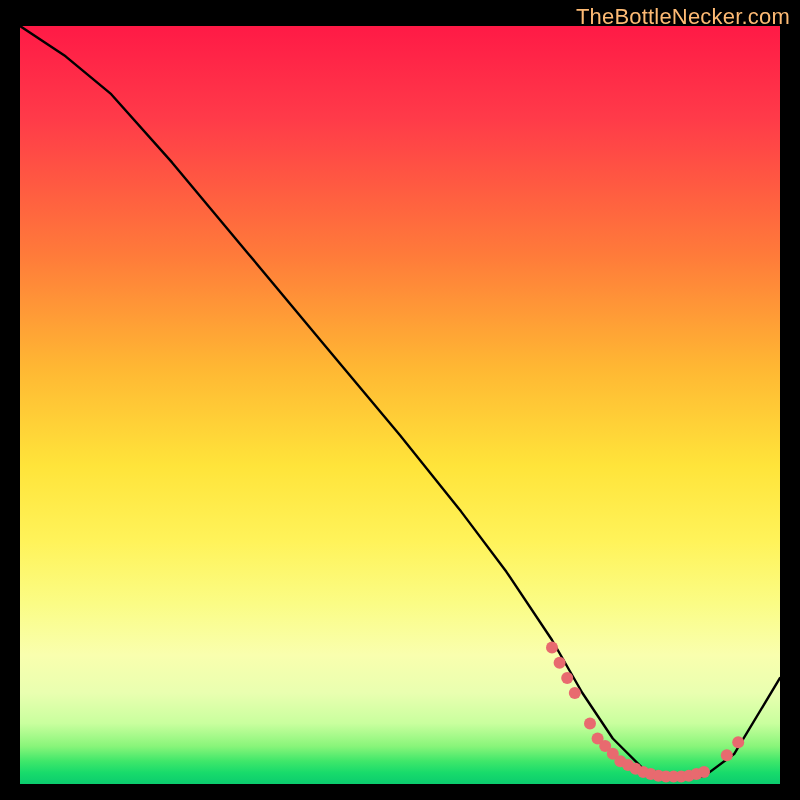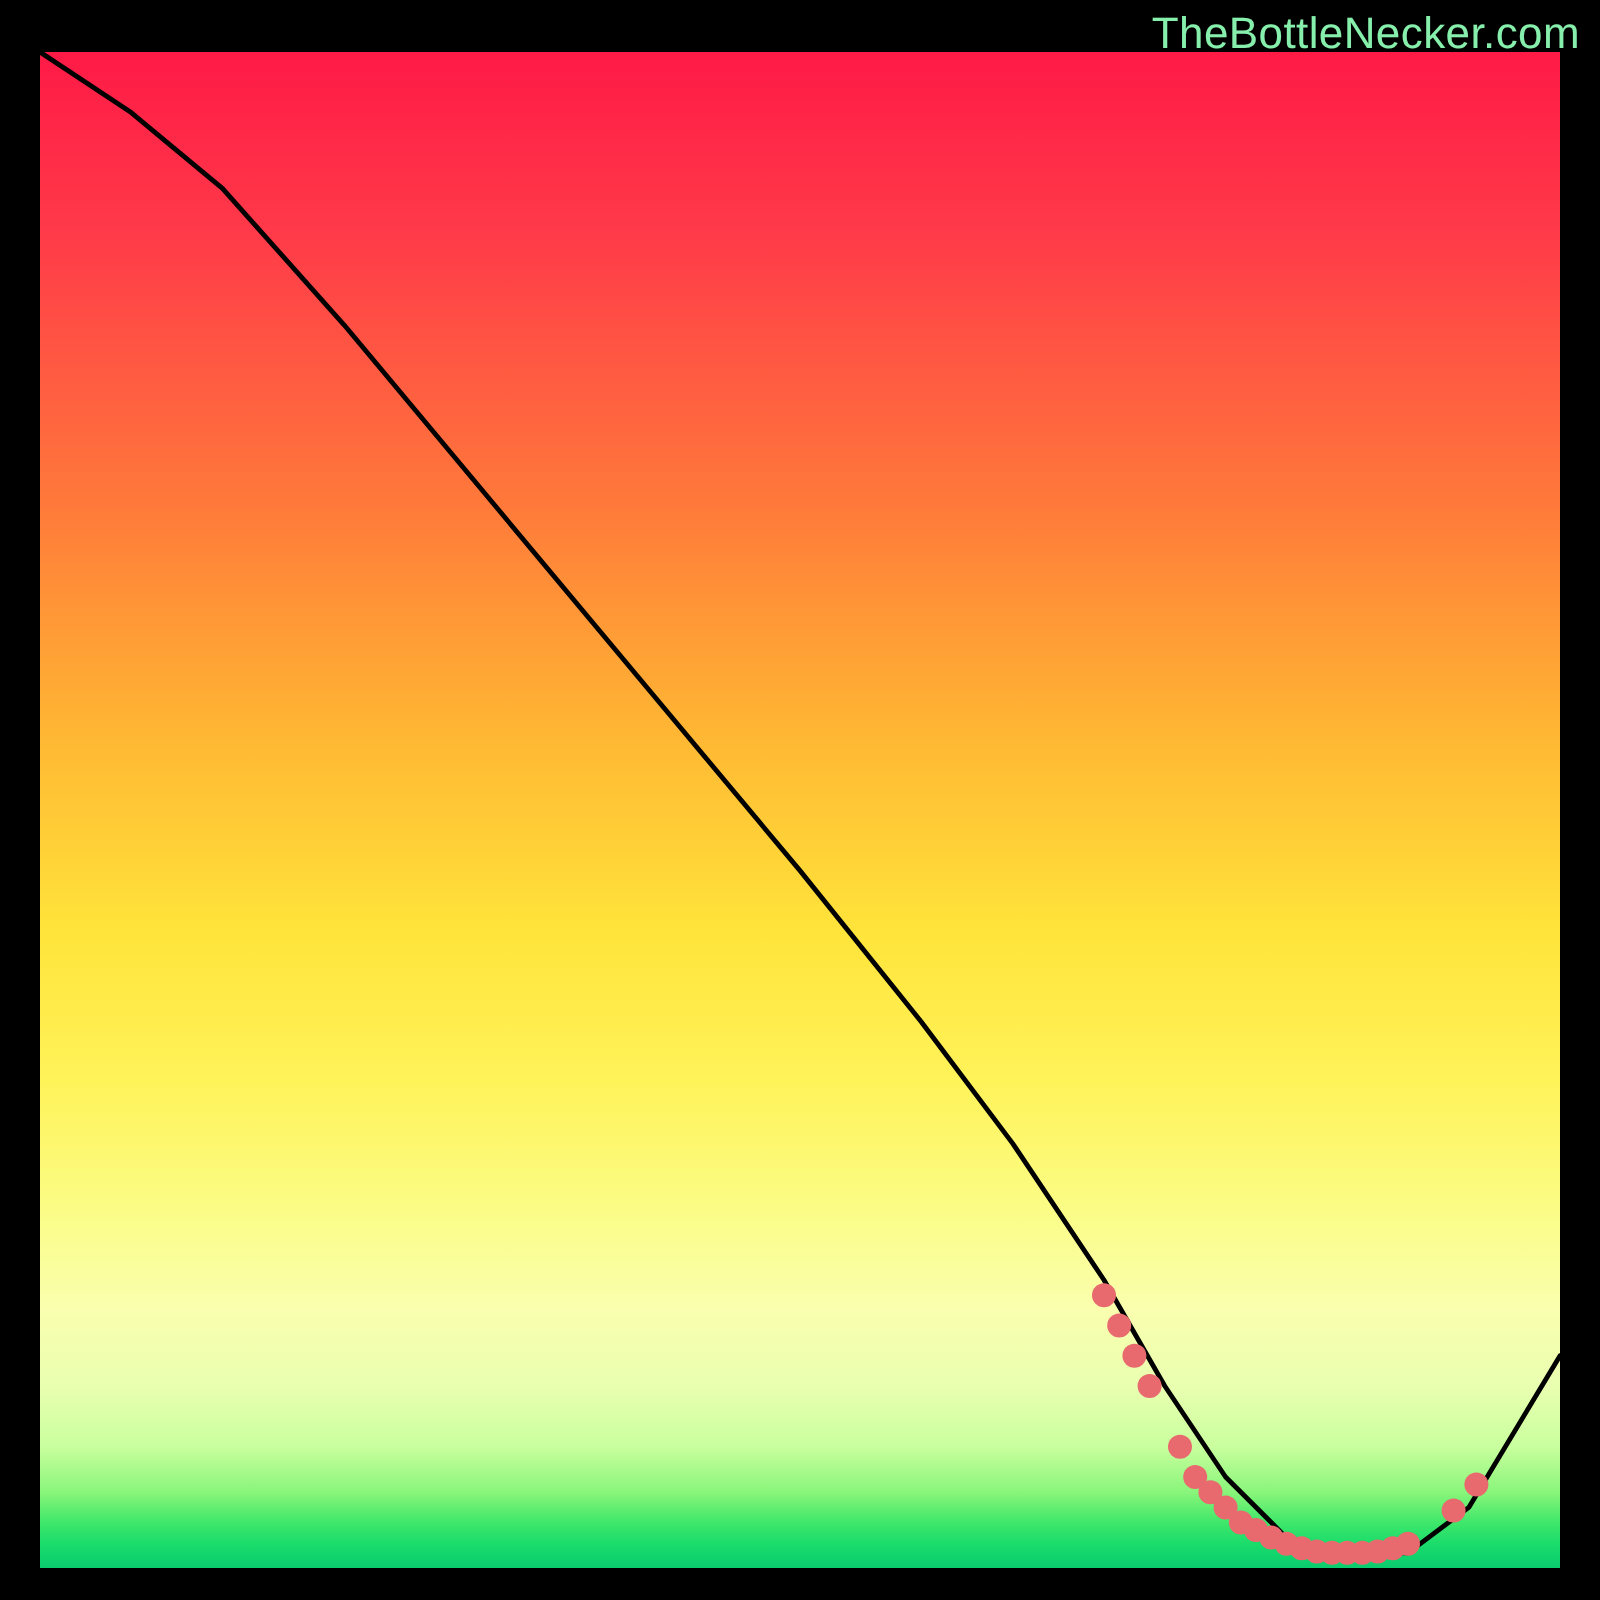--- a/index.html
+++ b/index.html
@@ -14,21 +14,21 @@
   .frame {
     position: relative;
     width: 800px;
     height: 800px;
     background: #000;
   }
   .watermark {
     position: absolute;
     top: 4px;
     right: 10px;
-    color: #86efac;
+    color: #fdba74;
     font-size: 22px;
     font-weight: 500;
     letter-spacing: 0.2px;
     z-index: 5;
   }
   .plot-area {
     position: absolute;
     left: 20px;
     top: 26px;
     width: 760px;

